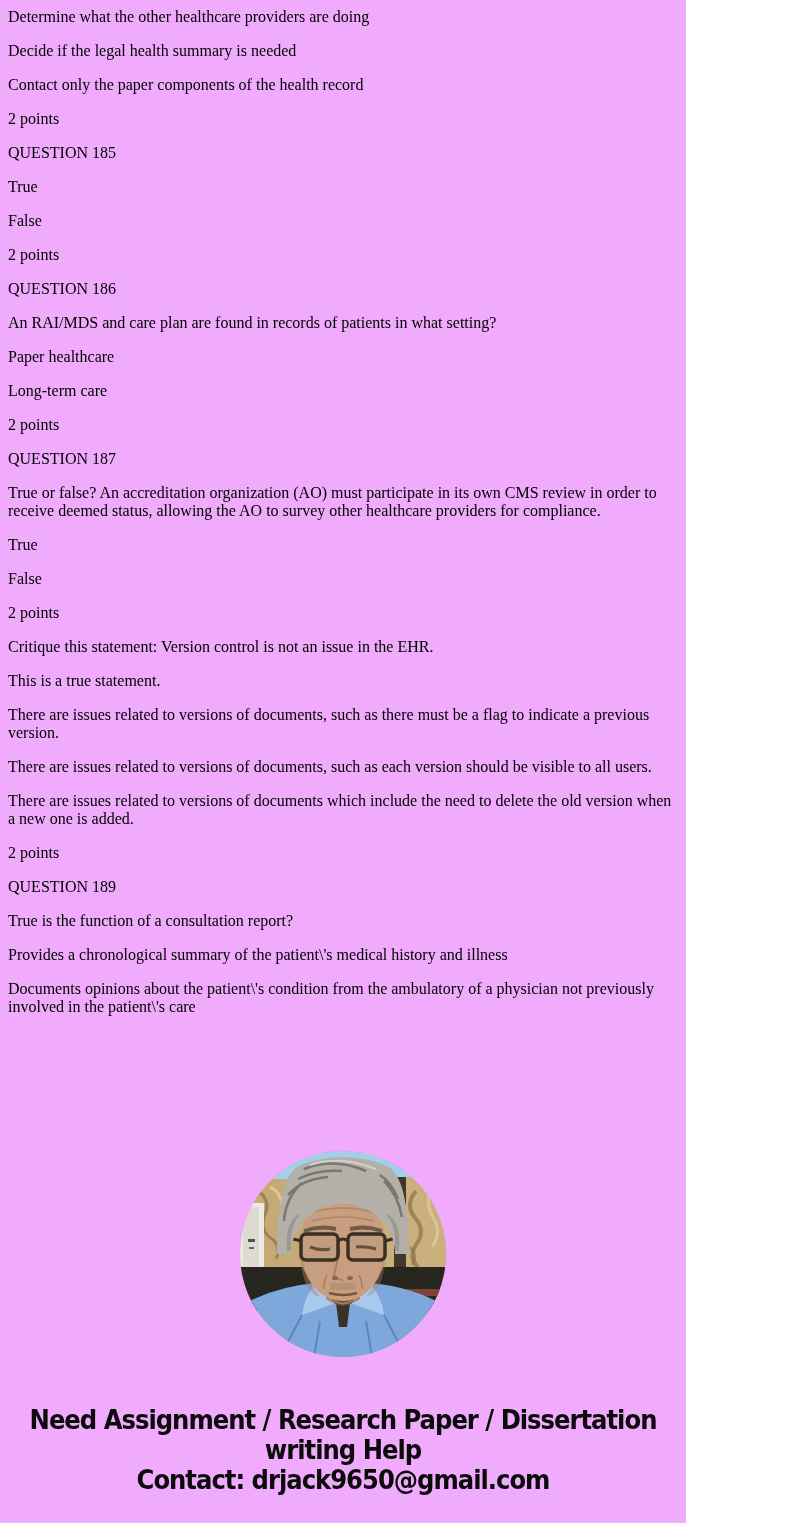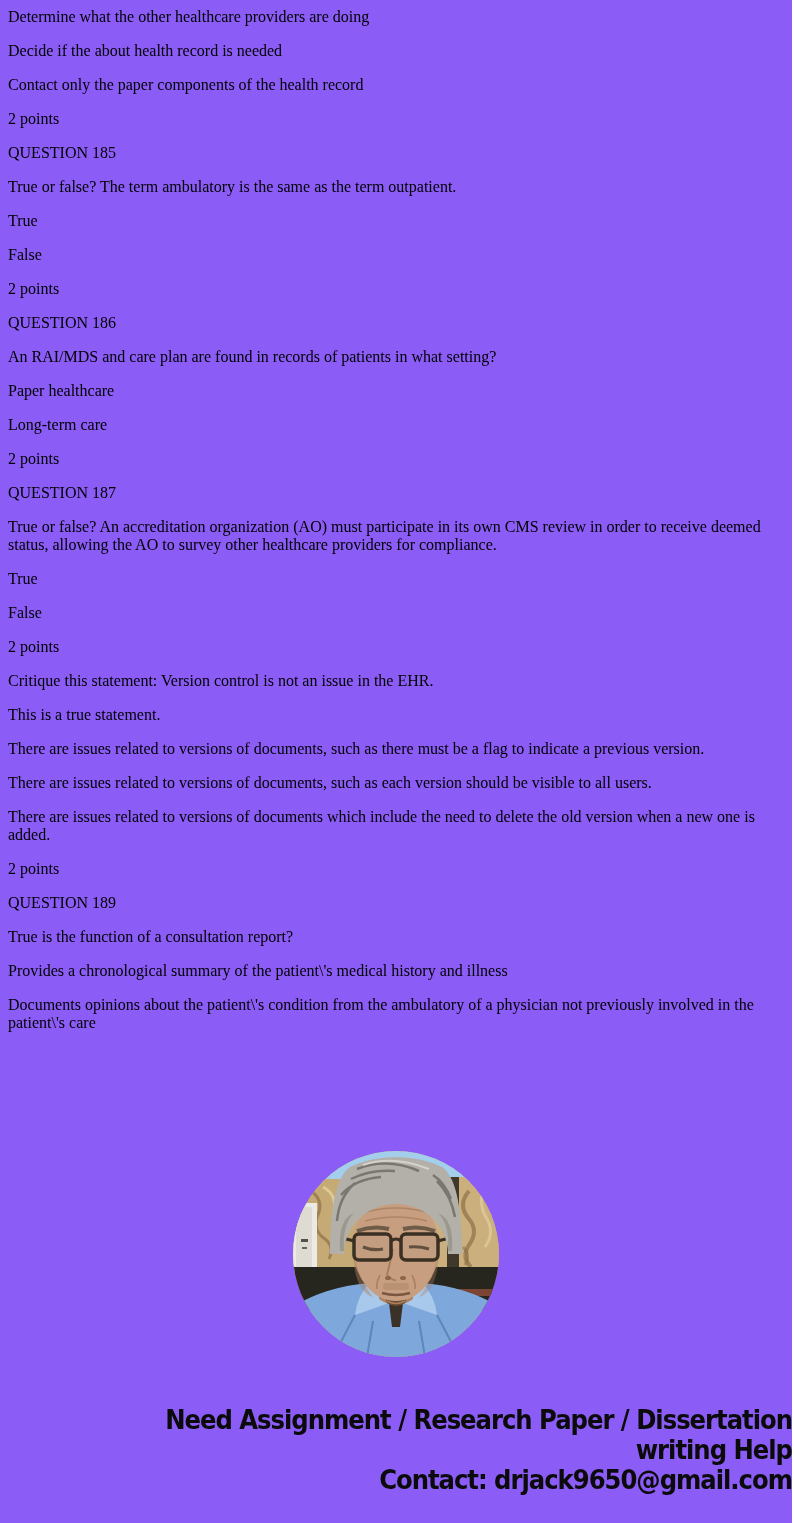--- a/index.html
+++ b/index.html
@@ -1,21 +1,21 @@
 <!DOCTYPE html>
 <html><head>
 <meta charset="utf-8">
 <style>
   html, body { margin: 0; padding: 0; background: #ffffff; }
   .page {
     position: relative;
-    width: 792px;
+    width: 686px;
     height: 1523px;
     overflow: hidden;
-    background: #8b5cf6;
+    background: #f0abfc;
     font-family: "Liberation Serif", serif;
     color: #000000;
   }
   
   .doc-text {
     height: 1125px;
     overflow: hidden;
     padding: 0 8px;
     box-sizing: border-box;
     font-size: 16px;
@@ -34,36 +34,34 @@
   }
   .promo-text {
     margin-top: 48px;
     font-family: "DejaVu Sans", "Liberation Sans", sans-serif;
     font-weight: bold;
     font-stretch: condensed;
     font-size: 27px;
     line-height: 30px;
     letter-spacing: -1px;
     color: #0b0b0b;
-    text-align: right;
   }
   .promo-line { white-space: nowrap; }
 </style>
 </head>
 <body>
 
 <div class="page">
 
   <div class="doc-text">
       <p class="doc-p">Determine what the other healthcare providers are doing</p>
-      <p class="doc-p">Decide if the about health record is needed</p>
+      <p class="doc-p">Decide if the legal health summary is needed</p>
       <p class="doc-p">Contact only the paper components of the health record</p>
       <p class="doc-p">2 points</p>
       <p class="doc-p">QUESTION 185</p>
-      <p class="doc-p">True or false? The term ambulatory is the same as the term outpatient.</p>
       <p class="doc-p">True</p>
       <p class="doc-p">False</p>
       <p class="doc-p">2 points</p>
       <p class="doc-p">QUESTION 186</p>
       <p class="doc-p">An RAI/MDS and care plan are found in records of patients in what setting?</p>
       <p class="doc-p">Paper healthcare</p>
       <p class="doc-p">Long-term care</p>
       <p class="doc-p">2 points</p>
       <p class="doc-p">QUESTION 187</p>
       <p class="doc-p">True or false? An accreditation organization (AO) must participate in its own CMS review in order to receive deemed status, allowing the AO to survey other healthcare providers for compliance.</p>

